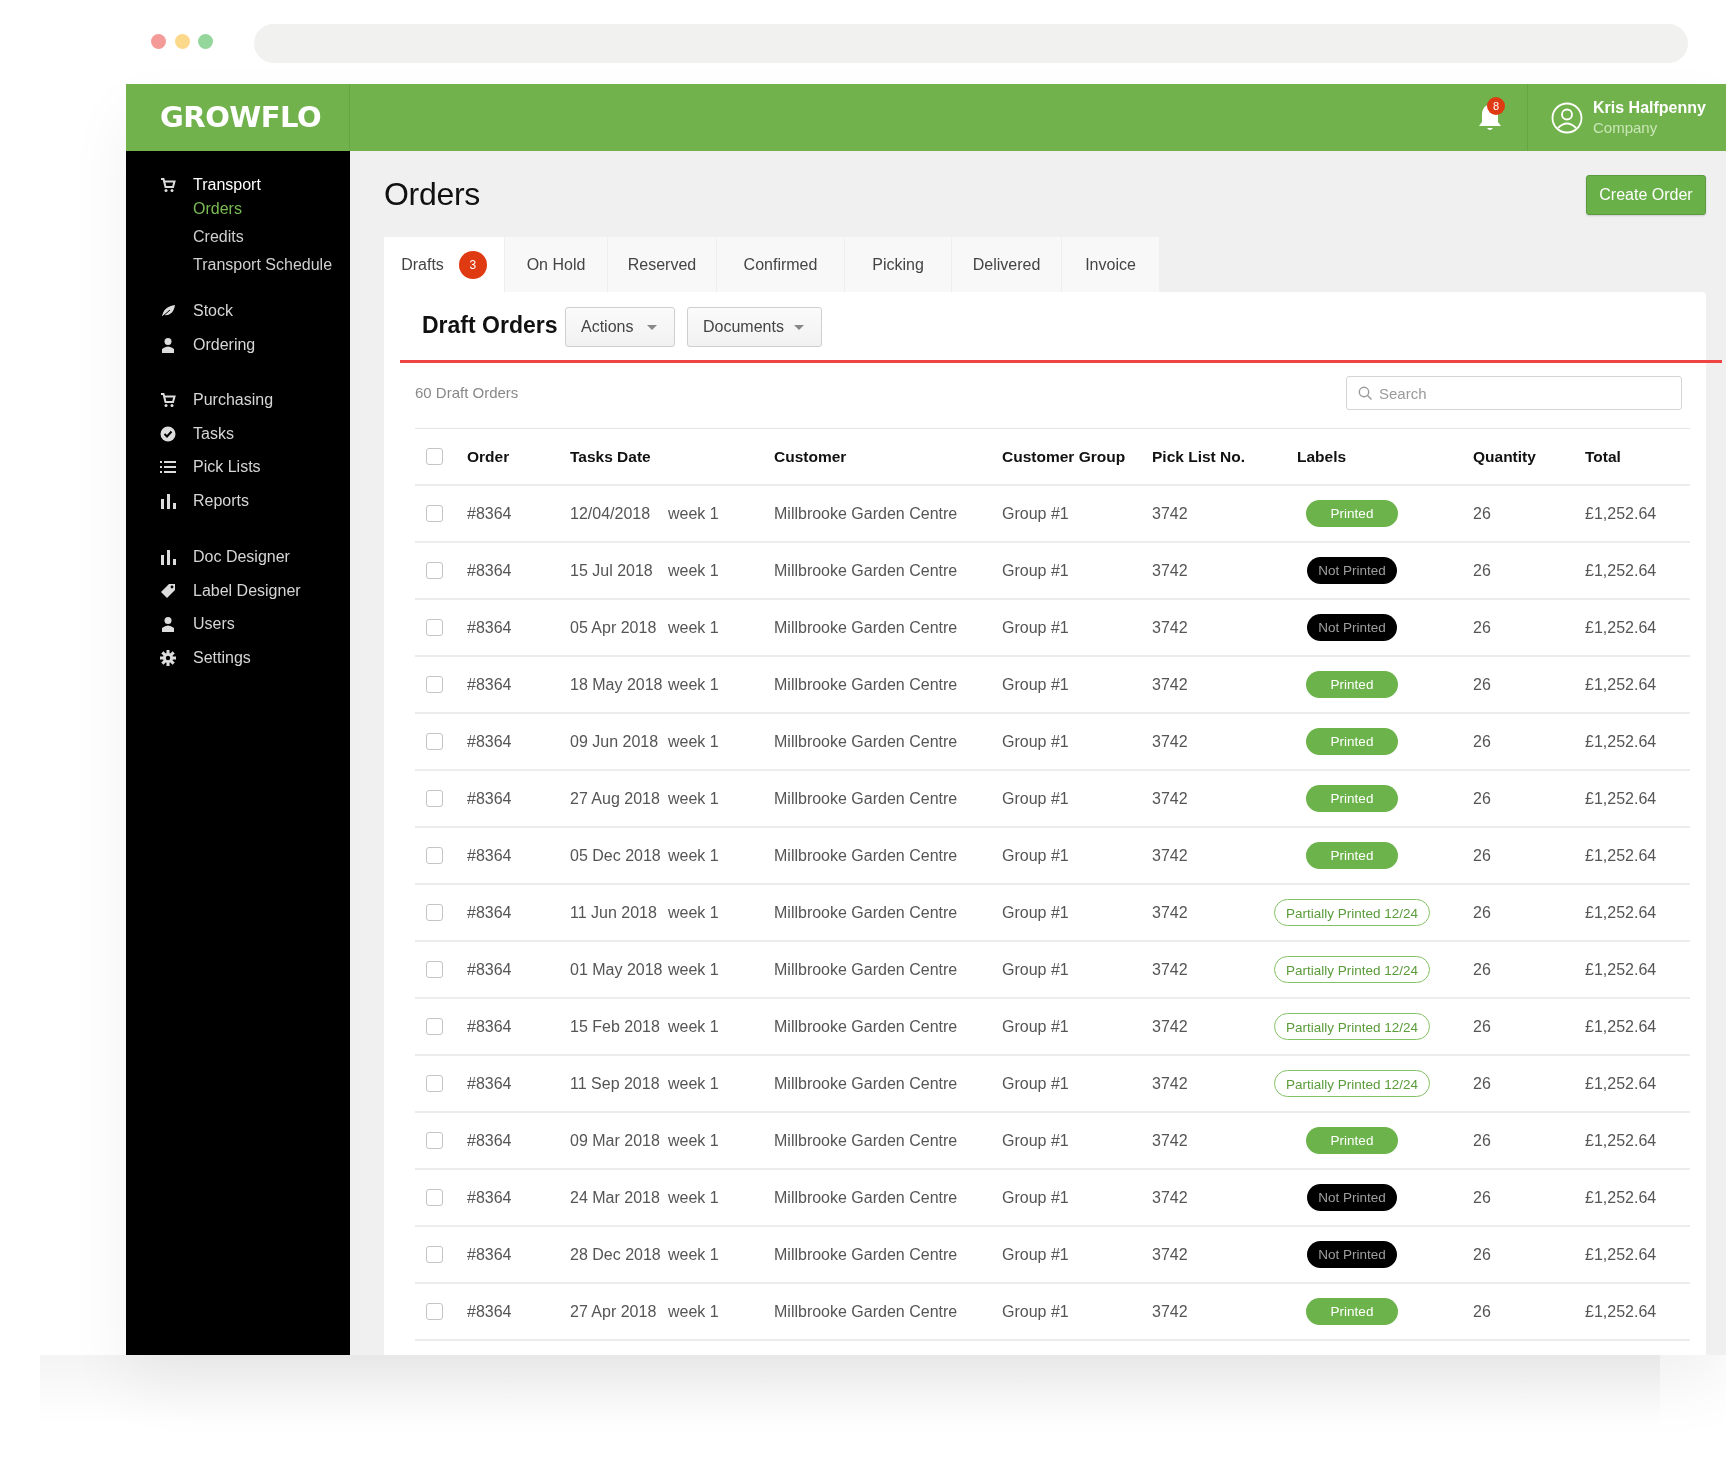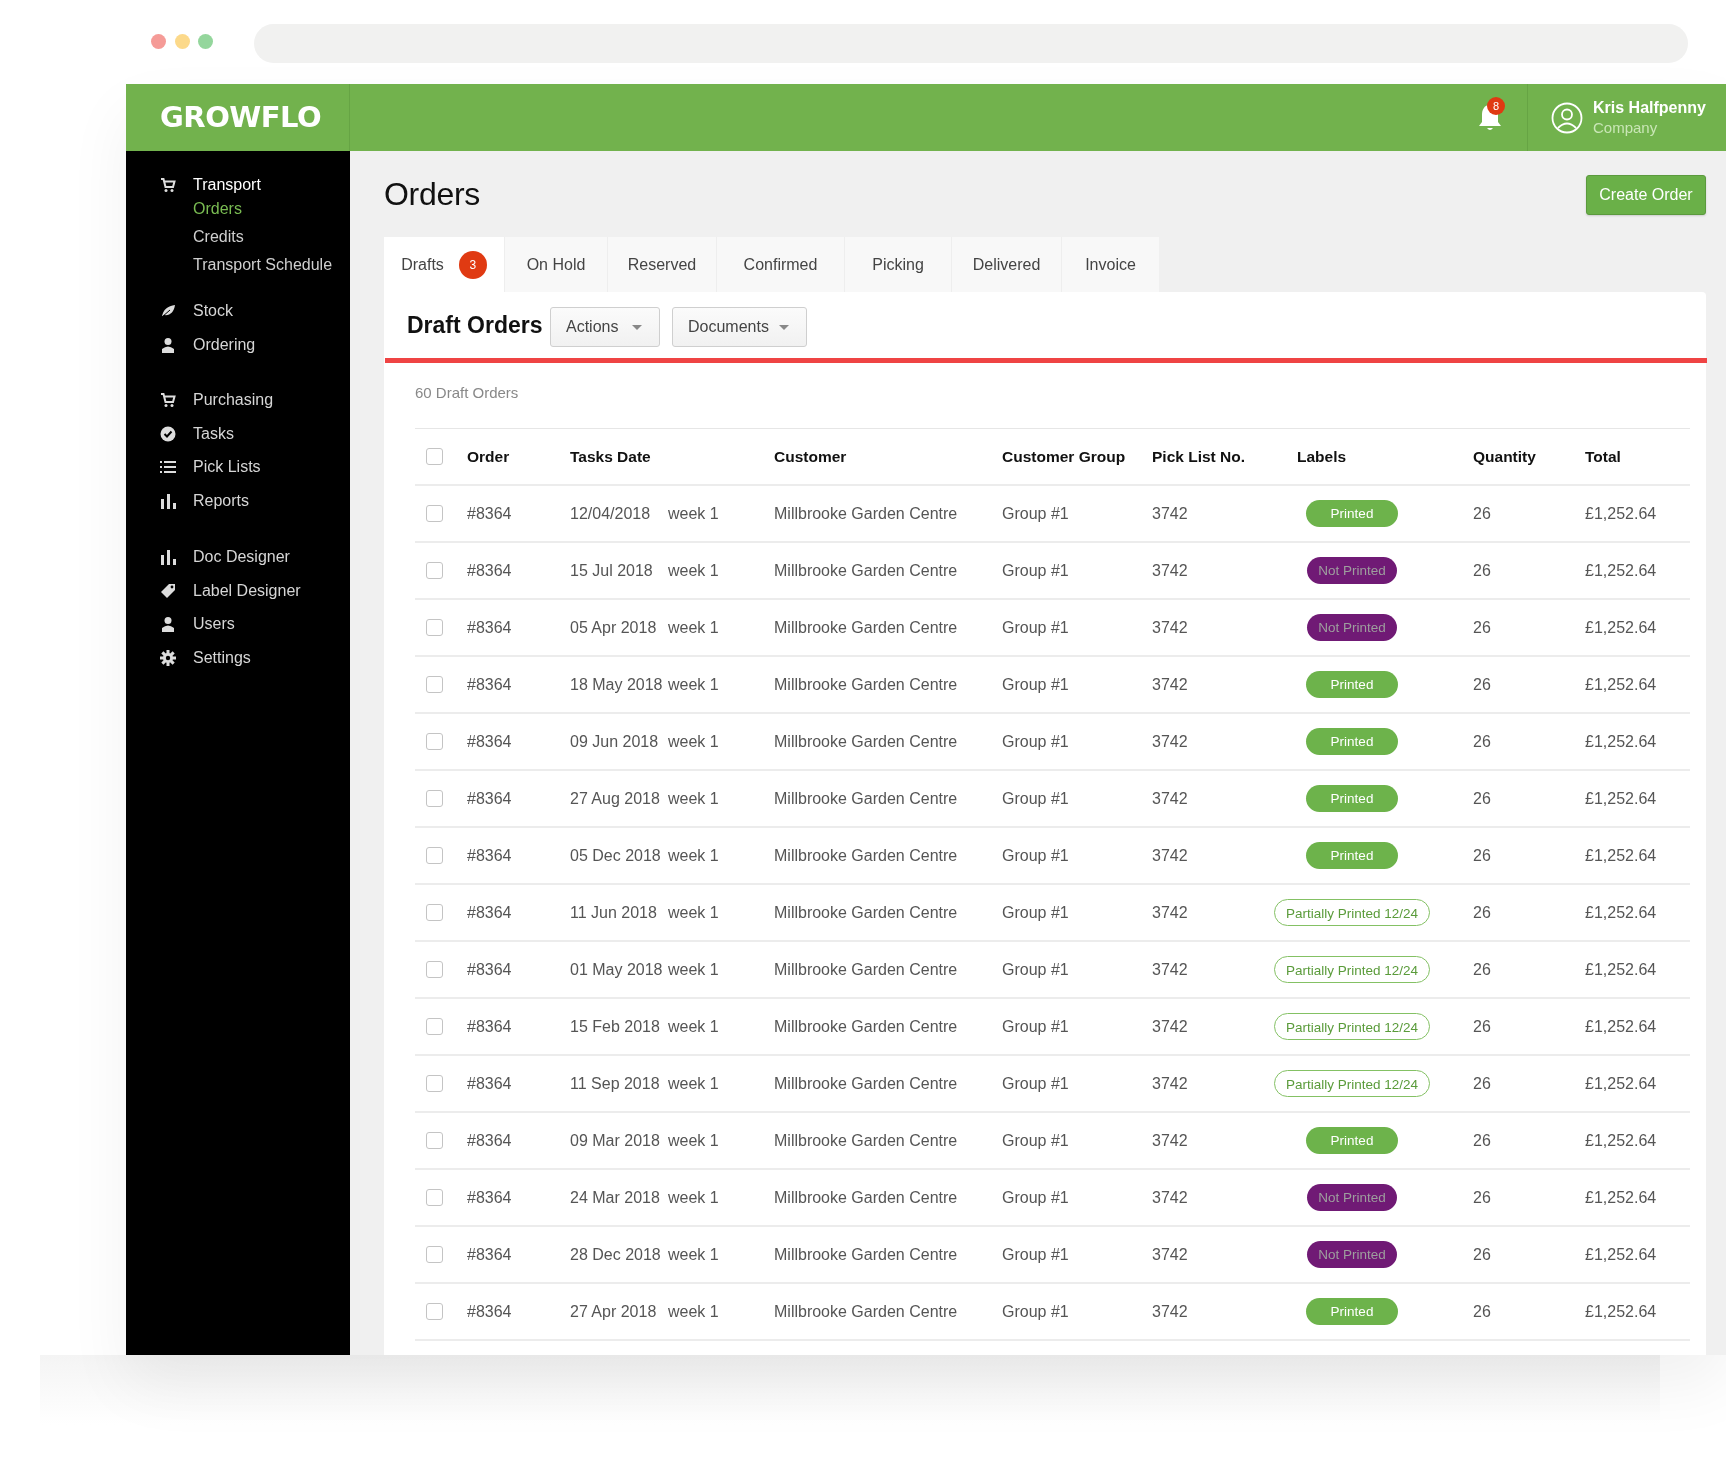--- a/index.html
+++ b/index.html
@@ -41,42 +41,42 @@
   .create-btn { position: absolute; left: 1236px; top: 24px; width: 120px; height: 40px; border-radius: 3px;
                 background: #6ab048; border: 1px solid #5b9a3d; color: #fff; font-size: 16px; text-align: center; line-height: 38px; cursor: pointer;
                 box-shadow: 0 1px 2px rgba(0,0,0,0.15); }
 
   .tabs { position: absolute; left: 34px; top: 86px; height: 55px; display: flex; }
   .tab { height: 55px; background: #f8f8f8; border-right: 1px solid #eeeeee; font-size: 16px; color: #444; display: flex; align-items: center; justify-content: center; cursor: pointer; }
   .tab.active { background: #fff; }
   .tab-badge { display: inline-block; width: 28px; height: 28px; border-radius: 50%; background: #e03a12; color: #fff; font-size: 12px; text-align: center; line-height: 28px; margin-left: 15px; }
 
   .card { position: absolute; left: 34px; top: 141px; width: 1322px; height: 1100px; background: #fff; border-radius: 0 4px 0 0; }
-  .card-header { position: absolute; left: 1px; top: 0; width: 1322px; height: 71px; border-bottom: 5px solid #ef4444; }
+  .card-header { position: absolute; left: 16px; top: 0; width: 1322px; height: 71px; border-bottom: 3px solid #ef4444; }
   .card-title { position: absolute; left: 22px; top: 20px; font-size: 23px; color: #111; }
   .dd-btn { position: absolute; top: 15px; height: 40px; border: 1px solid #cfcfcf; border-radius: 3px; background: linear-gradient(#fbfbfb, #f1f1f1);
             font-size: 16px; color: #444; display: flex; align-items: center; padding-left: 15px; cursor: pointer; }
   .dd-caret { position: absolute; right: 17px; top: 17px; width: 0; height: 0; border-left: 5px solid transparent; border-right: 5px solid transparent; border-top: 5px solid #888; }
 
   .count-text { position: absolute; left: 31px; top: 92px; font-size: 15px; color: #888; }
   .search-box { position: absolute; left: 962px; top: 84px; width: 336px; height: 34px; border: 1px solid #d5d5d5; border-radius: 3px; cursor: text; }
   .search-icon { position: absolute; left: 11px; top: 9px; width: 15px; height: 15px; }
   .search-input { position: absolute; left: 32px; top: 0; width: 290px; height: 32px; border: none; outline: none; font-family: "Liberation Sans", sans-serif; font-size: 15px; color: #333; background: transparent; }
   .search-input::placeholder { color: #9a9a9a; }
 
   .table-wrap { position: absolute; left: 31px; top: 136px; width: 1275px; }
   .thead-line { position: absolute; left: 0; top: 0; width: 1275px; height: 1px; background: #e6e6e6; }
   .row { position: absolute; left: 0; width: 1275px; height: 57px; border-bottom: 2px solid #ececec; }
   .cell { position: absolute; top: 0; height: 55px; line-height: 55px; font-size: 16px; color: #555; white-space: nowrap; }
   .thead .cell { color: #111; font-weight: bold; font-size: 15.5px; }
   .cb { position: absolute; left: 11px; top: 19px; width: 17px; height: 17px; border: 1px solid #c4c4c4; border-radius: 3px; background: #fff; cursor: pointer; }
 
   .badge { position: absolute; top: 14px; height: 27px; line-height: 27px; border-radius: 14px; font-size: 13.5px; text-align: center; white-space: nowrap; }
   .badge.printed { background: #6db34b; color: #fff; width: 92px; }
-  .badge.not-printed { background: #701a75; color: #9e9e9e; width: 90px; }
+  .badge.not-printed { background: #000000; color: #9e9e9e; width: 90px; }
   .badge.partial { background: #fff; color: #5a9b3a; border: 1.5px solid #84c164; width: 156px; }
 </style>
 </head>
 <body>
 
 <div class="browser-chrome">
   <span class="traffic red"></span>
   <span class="traffic yellow"></span>
   <span class="traffic green"></span>
   <div class="address-bar"></div>
@@ -272,20 +272,27 @@
           <span>Actions</span>
           <span class="dd-caret"></span>
         </div>
         <div class="dd-btn" style="left:287px; width:135px">
           <span>Documents</span>
           <span class="dd-caret"></span>
         </div>
       </div>
 
       <span class="count-text">60 Draft Orders</span>
+      <div class="search-box">
+        <svg class="search-icon" viewBox="0 0 15 15">
+          <circle cx="6" cy="6" r="4.7" fill="none" stroke="#999" stroke-width="1.4"></circle>
+          <path d="M9.5 9.5 L13.5 13.5" stroke="#999" stroke-width="1.5"></path>
+        </svg>
+        <input class="search-input" type="text" placeholder="Search" style="">
+      </div>
 
       <div class="table-wrap" id="table">
         <div class="thead-line"></div>
         <div class="row thead" style="top:1px">
           <span class="cb"></span>
           <span class="cell" style="left:52px">Order</span>
           <span class="cell" style="left:155px">Tasks Date</span>
           <span class="cell" style="left:359px">Customer</span>
           <span class="cell" style="left:587px">Customer Group</span>
           <span class="cell" style="left:737px">Pick List No.</span>

